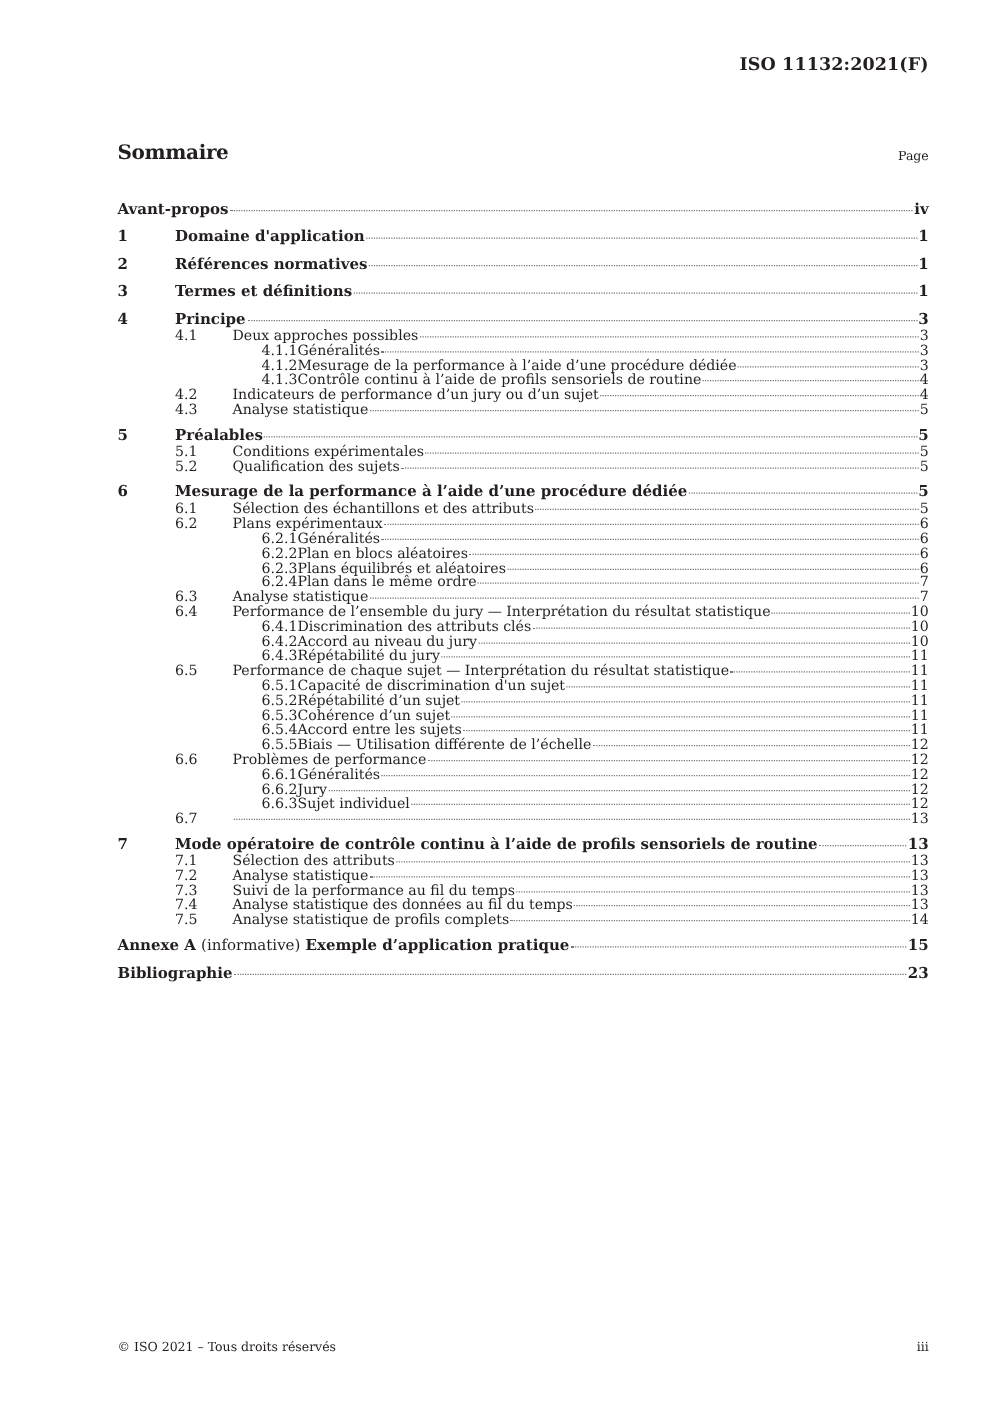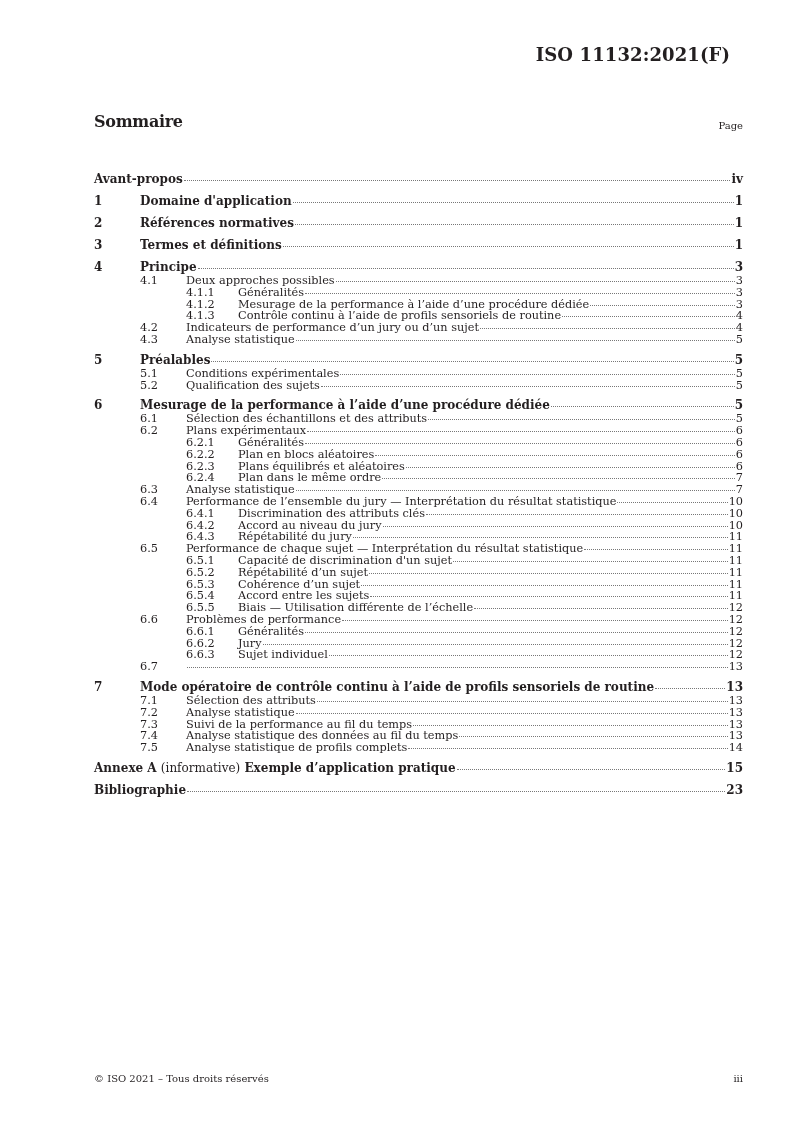--- a/index.html
+++ b/index.html
@@ -1,31 +1,31 @@
 <!DOCTYPE html>
 <html><head>
   <meta charset="utf-8">
   <style>
     html, body { margin: 0; padding: 0; background: #ffffff; }
     body { width: 793px; height: 1122px; position: relative; overflow: hidden;
            font-family: "DejaVu Serif", "Liberation Serif", serif; color: #231f20; }
-    .doc-id { position: absolute; top: 44px; right: 63px; font-size: 18px; font-weight: bold; letter-spacing: 0.1px; }
+    .doc-id { position: absolute; top: 44px; right: 50px; font-size: 14px; font-weight: bold; letter-spacing: 0.1px; }
     .title-row { position: absolute; top: 112px; left: 94px; right: 50px; height: 30px; }
     .title { position: absolute; left: 0; top: 0; font-size: 16px; font-weight: bold; letter-spacing: -0.3px; }
     .page-label { position: absolute; right: 0; top: 8px; font-size: 10px; }
     .toc { position: absolute; top: 155px; left: 94px; width: 649px; }
     .entry { position: relative; display: flex; align-items: baseline; font-size: 11.3px; line-height: 11.8px; height: 11.8px; white-space: nowrap; }
     .entry.top { font-weight: bold; font-size: 12px; line-height: 16px; height: 16px; margin-top: 6px; }
-    .entry.top.first { margin-top: 16px; }
+    .entry.top.first { margin-top: 4px; }
     .entry.top + .entry.l2 { margin-top: 0; }
     .entry.l2 + .entry.top { margin-top: 6px; }
     .num { display: inline-block; flex: 0 0 auto; }
     .lvl1 .num { width: 46px; }
     .l2 .num { margin-left: 46px; width: 46px; }
-    .l3 .num { margin-left: 92px; width: 52px; }
+    .l3 .num { margin-left: 92px; width: 52px; text-align: right; }
     .text { flex: 0 0 auto; }
     .text .normal { font-weight: normal; }
     .leader { flex: 1 1 auto; border-bottom: 1px dotted #777; margin: 0 1px; transform: translateY(-2px); min-width: 10px; }
     .pg { flex: 0 0 auto; text-align: right; }
     .footer { position: absolute; top: 1073px; left: 94px; right: 50px; font-size: 10px; }
     .footer .copy { position: absolute; left: 0; }
     .footer .pnum { position: absolute; right: 0; margin-left: 19px; }
   </style>
 </head>
 <body>

